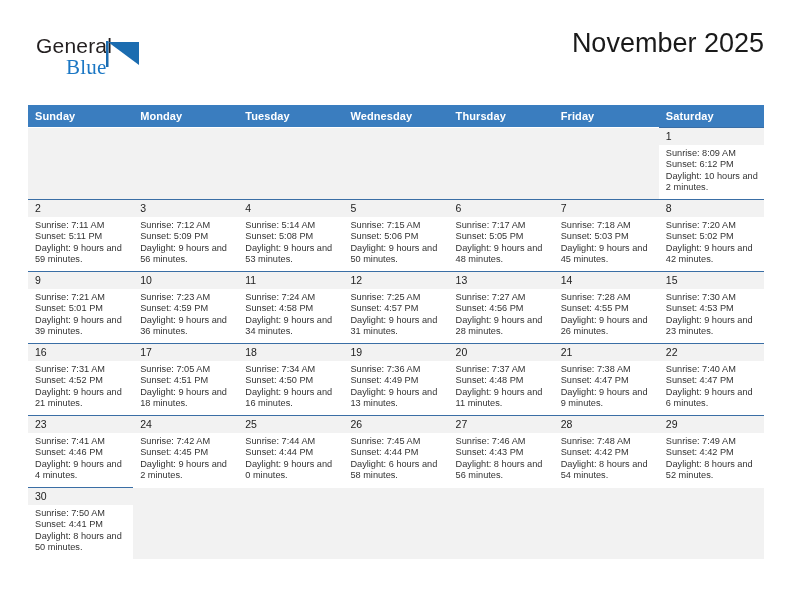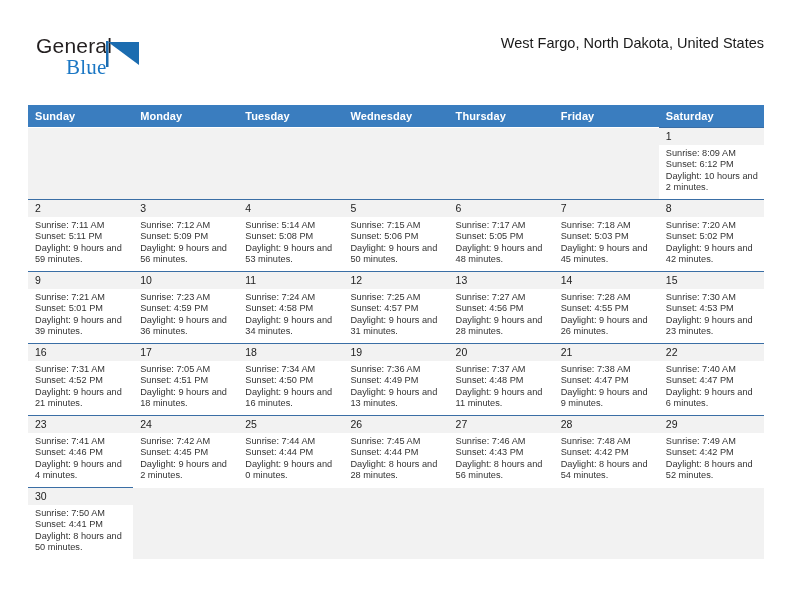--- a/index.html
+++ b/index.html
@@ -150,21 +150,21 @@
     <div class="logo">
       <span class="logo-general">General</span>
       <svg class="logo-triangle" viewBox="0 0 34 26">
         <polygon points="2,1 33,1 33,24" fill="#1b6cb0"></polygon>
         <rect x="0" y="0" width="2.5" height="26" fill="#1b6cb0"></rect>
       </svg>
       <span class="logo-blue">Blue</span>
     </div>
 
     <div class="title-block">
-      <div class="cal-subtitle">West Fargo, North Dakota, United States</div>
+      <div class="cal-title">November 2025</div>
     </div>
 
   </div>
 
   <table class="calendar">
     <thead>
       <tr>
         <th>Sunday</th>
         <th>Monday</th>
         <th>Tuesday</th>
@@ -451,21 +451,21 @@
                 <div class="daylight">Daylight: 9 hours and 0 minutes.</div>
               </div>
             </div>
           </td>
           <td>
             <div class="cell">
               <div class="daynum-bar">26</div>
               <div class="info">
                 <div>Sunrise: 7:45 AM</div>
                 <div>Sunset: 4:44 PM</div>
-                <div class="daylight">Daylight: 8 hours and 28 minutes.</div>
+                <div class="daylight">Daylight: 6 hours and 58 minutes.</div>
               </div>
             </div>
           </td>
           <td>
             <div class="cell">
               <div class="daynum-bar">27</div>
               <div class="info">
                 <div>Sunrise: 7:46 AM</div>
                 <div>Sunset: 4:43 PM</div>
                 <div class="daylight">Daylight: 8 hours and 56 minutes.</div>

